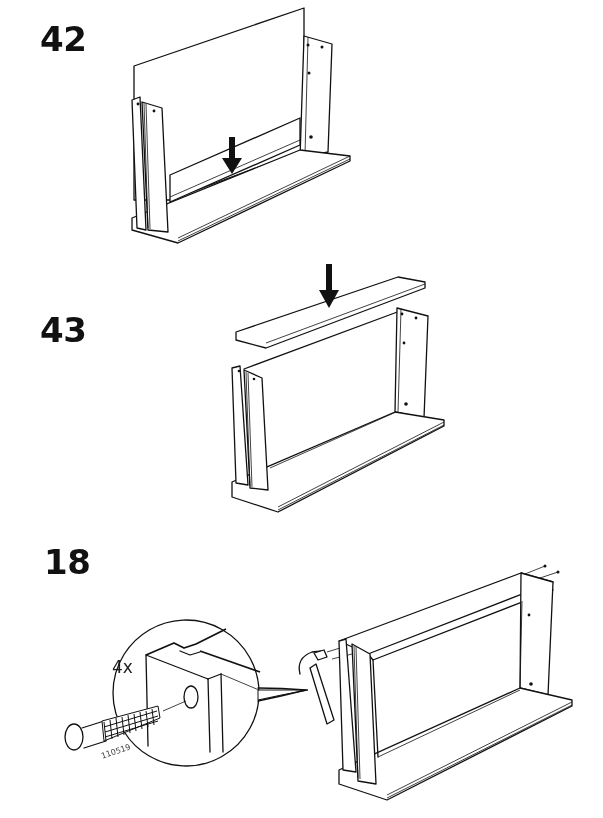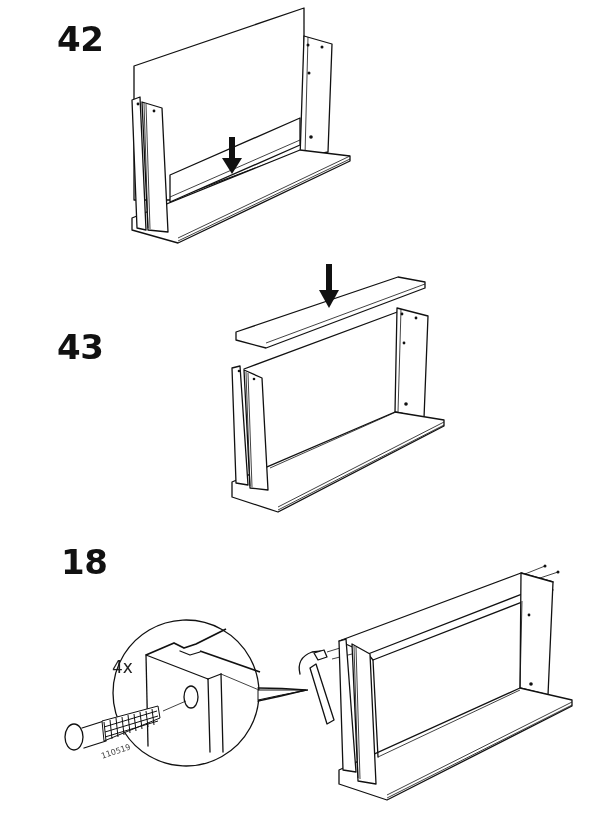--- a/index.html
+++ b/index.html
@@ -1,17 +1,17 @@
 <!DOCTYPE html>
 <html><head>
 <meta charset="utf-8">
 <style>
   html, body { margin: 0; padding: 0; background: #ffffff; }
   body { width: 603px; height: 818px; position: relative; overflow: hidden; font-family: "DejaVu Sans", "Liberation Sans", sans-serif; }
-  .step-num { position: absolute; font-weight: bold; font-size: 34px; color: #111; letter-spacing: -0.5px; line-height: 1; margin-left: 17px; }
+  .step-num { position: absolute; font-weight: bold; font-size: 34px; color: #111; letter-spacing: -0.5px; line-height: 1; }
   .figure { position: absolute; left: 0; top: 0; }
   svg { display: block; }
   .ln { fill: none; stroke: #111; stroke-width: 1.3; stroke-linejoin: round; stroke-linecap: round; }
   .lnb { fill: none; stroke: #111; stroke-width: 1.8; stroke-linejoin: round; }
   .thin { fill: none; stroke: #111; stroke-width: 0.8; }
   .fillw { fill: #fff; stroke: #111; stroke-width: 1.3; stroke-linejoin: round; }
   .qty { position: absolute; font-size: 17px; color: #222; }
   .partno { position: absolute; font-size: 8px; color: #444; transform: rotate(-18deg); transform-origin: left top; }
 </style>
 </head>
@@ -42,21 +42,21 @@
   <line class="thin" x1="146" y1="104" x2="150" y2="229"></line>
   <circle cx="138" cy="104" r="1.4" fill="#111"></circle>
     <circle cx="154" cy="111" r="1.4" fill="#111"></circle>
 
   <g>
     <rect x="229" y="137" width="6" height="24" fill="#111"></rect>
     <polygon points="222,158 242,158 232,174" fill="#111"></polygon>
   </g>
 </svg>
 
-<div class="step-num" style="left:40px; top:330px;">43</div>
+<div class="step-num" style="left:40px; top:313px;">43</div>
 <svg class="figure" width="603" height="818" viewBox="0 0 603 818" style="position:absolute;left:0;top:0;pointer-events:none;">
 
   <polygon class="fillw" points="236,332 398,277 425,282 425,288 266,348 236,340"></polygon>
   <line class="thin" x1="266" y1="343" x2="425" y2="284"></line>
 
   <polyline class="ln" points="244,369 400,311"></polyline>
 
   <polygon class="fillw" points="397,308 428,316 424,418 395,412"></polygon>
   <line class="thin" x1="401" y1="309" x2="398" y2="412"></line>
   <circle cx="402" cy="314" r="1.4" fill="#111"></circle>

